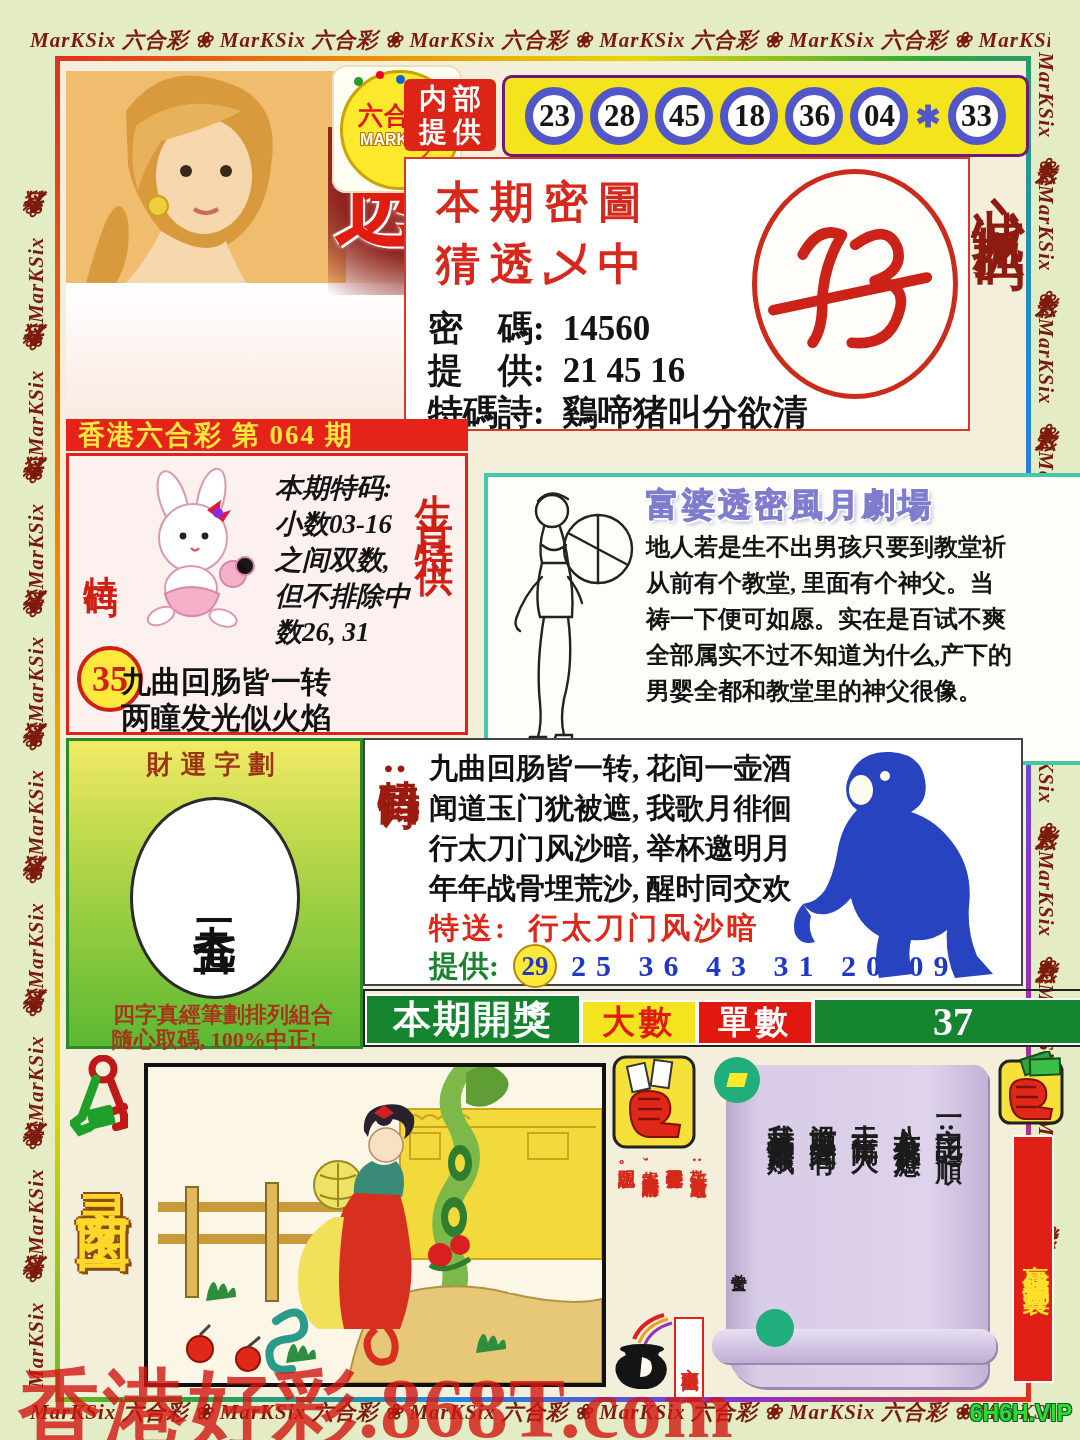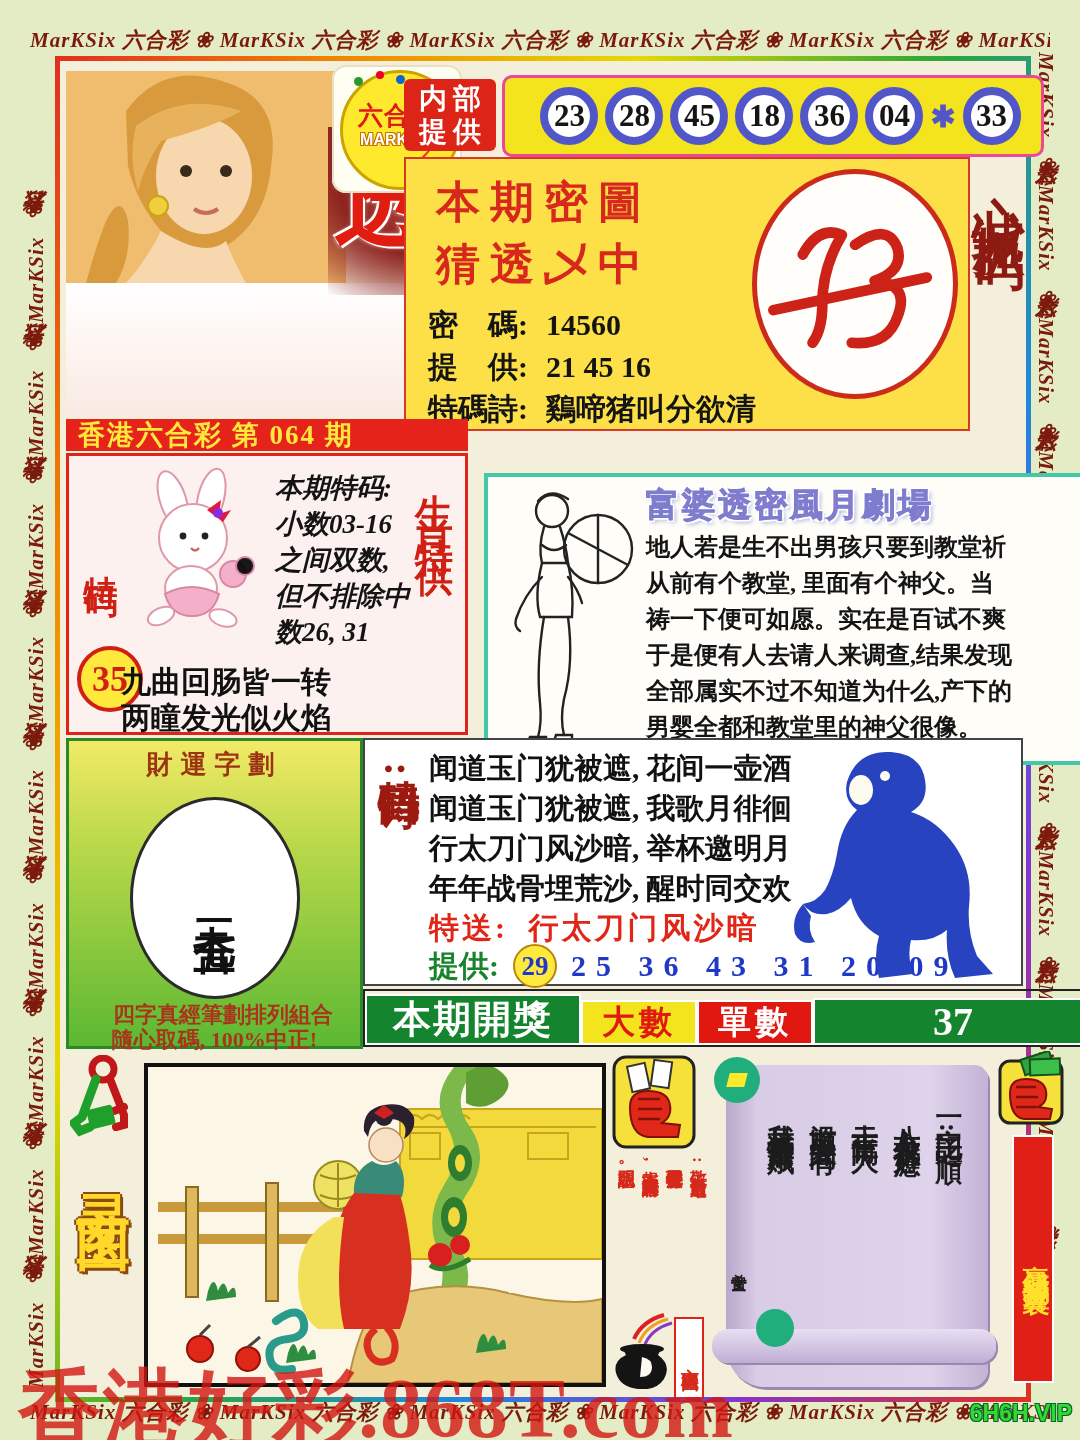--- a/index.html
+++ b/index.html
@@ -38,29 +38,29 @@
         background:#ffe92c;border:3px solid #caa400;}
   .logo .cn{position:absolute;left:0;right:0;top:34px;text-align:center;color:#e01818;font-size:25px;font-weight:bold;letter-spacing:1px;}
   .logo .en{position:absolute;left:0;right:0;top:66px;text-align:center;color:#fff;font-size:16px;font-weight:bold;
             font-family:"Liberation Sans",sans-serif;text-shadow:1px 1px 0 #c07000,-1px -1px 0 #c07000,1px -1px 0 #c07000,-1px 1px 0 #c07000;}
   .logo .bolt{position:absolute;left:86px;top:74px;color:#e33;font-size:26px;font-weight:bold;transform:rotate(18deg);}
   .dot{position:absolute;border-radius:50%;}
   
   .neibu{left:344px;top:18px;width:92px;height:72px;background:#dd2517;border-radius:6px;
          display:flex;flex-direction:column;align-items:center;justify-content:center;
          color:#fff;font-weight:bold;font-size:28px;line-height:33px;letter-spacing:6px;text-indent:6px;}
-  .numpanel{left:442px;top:14px;width:521px;height:76px;background:#f3e41d;border:3px solid #ec4899;
-            border-radius:10px;display:flex;align-items:center;justify-content:center;gap:7px;padding-left:15px;}
+  .numpanel{left:442px;top:14px;width:521px;height:76px;background:#f3e41d;border:3px solid #701a75;
+            border-radius:10px;display:flex;align-items:center;justify-content:center;gap:7px;}
   .ball{width:42px;height:42px;background:#fff;border:8px solid #5156c8;border-radius:50%;
         display:flex;align-items:center;justify-content:center;font-size:31px;font-weight:bold;color:#151515;}
   .star{color:#5156c8;font-size:30px;font-weight:bold;}
   
-  .secret{left:344px;top:96px;width:562px;height:270px;background:#fde047;border:2px solid #d5392a;}
+  .secret{left:344px;top:96px;width:562px;height:270px;background:#ffffff;border:2px solid #d5392a;}
   .sec-title{position:absolute;left:30px;color:#d7281e;font-size:44px;font-weight:bold;letter-spacing:10px;}
-  .sec-row{position:absolute;left:22px;font-size:30px;font-weight:bold;color:#141414;white-space:nowrap;}
+  .sec-row{position:absolute;left:22px;font-size:35px;font-weight:bold;color:#141414;white-space:nowrap;}
   .sec-row .val{margin-left:18px;}
   .seccircle{position:absolute;right:10px;top:10px;width:196px;height:220px;border:5px solid #cc2a1a;
              border-radius:50%;background:#fffefa;}
   .xincheng{left:910px;top:92px;width:56px;height:296px;writing-mode:vertical-rl;
             color:#8d1b12;font-size:52px;font-weight:bold;letter-spacing:16px;line-height:56px;}
   
   .issue{left:6px;top:358px;width:402px;height:32px;background:#e6231a;color:#ffe93c;
          font-size:27px;font-weight:bold;line-height:32px;padding-left:12px;box-sizing:border-box;letter-spacing:2px;}
   
   .special{left:6px;top:392px;width:402px;height:282px;background:#fcf1ef;border:3px solid #e02218;box-sizing:border-box;}
@@ -270,39 +270,38 @@
           <path d="M74,132 Q80,178 70,214 Q66,234 70,250"></path>
           <path d="M36,252 L52,252 L52,264 L30,264 Z"></path>
           <path d="M62,250 L78,250 L78,262 L58,262 Z"></path>
         </g>
       </svg>
       <div class="story-title">富婆透密風月劇場</div>
       <div class="story-lines">
         <div>地人若是生不出男孩只要到教堂祈</div>
         <div>从前有个教堂, 里面有个神父。当</div>
         <div>祷一下便可如愿。实在是百试不爽</div>
-        <div>于是便有人去请人来调查,结果发现</div>
         <div>全部属实不过不知道为什么,产下的</div>
         <div>男婴全都和教堂里的神父很像。</div>
       </div>
     </div>
 
     <div class="abs fortune">
       <div class="fortune-title">財運字劃</div>
       <div class="fortune-egg">
         <div class="vtxt">三七合五</div>
       </div>
       <div class="fortune-b1">四字真經筆劃排列組合</div>
       <div class="fortune-b2">隨心取碼, 100%中正!</div>
     </div>
 
     <div class="abs poembox">
       <div class="poem-label">特码诗曰:</div>
       <div class="poem-lines">
-        <div>闻道玉门犹被遮,  花间一壶酒</div>
+        <div>九曲回肠皆一转,  花间一壶酒</div>
         <div>闻道玉门犹被遮,  我歌月徘徊</div>
         <div>行太刀门风沙暗,  举杯邀明月</div>
         <div>年年战骨埋荒沙,  醒时同交欢</div>
       </div>
       <div class="tesong">
         <span>特送:</span>
         <span style="margin-left:10px;">行太刀门风沙暗</span>
       </div>
       <div class="tigong">
         <span class="lab">提供:</span>

